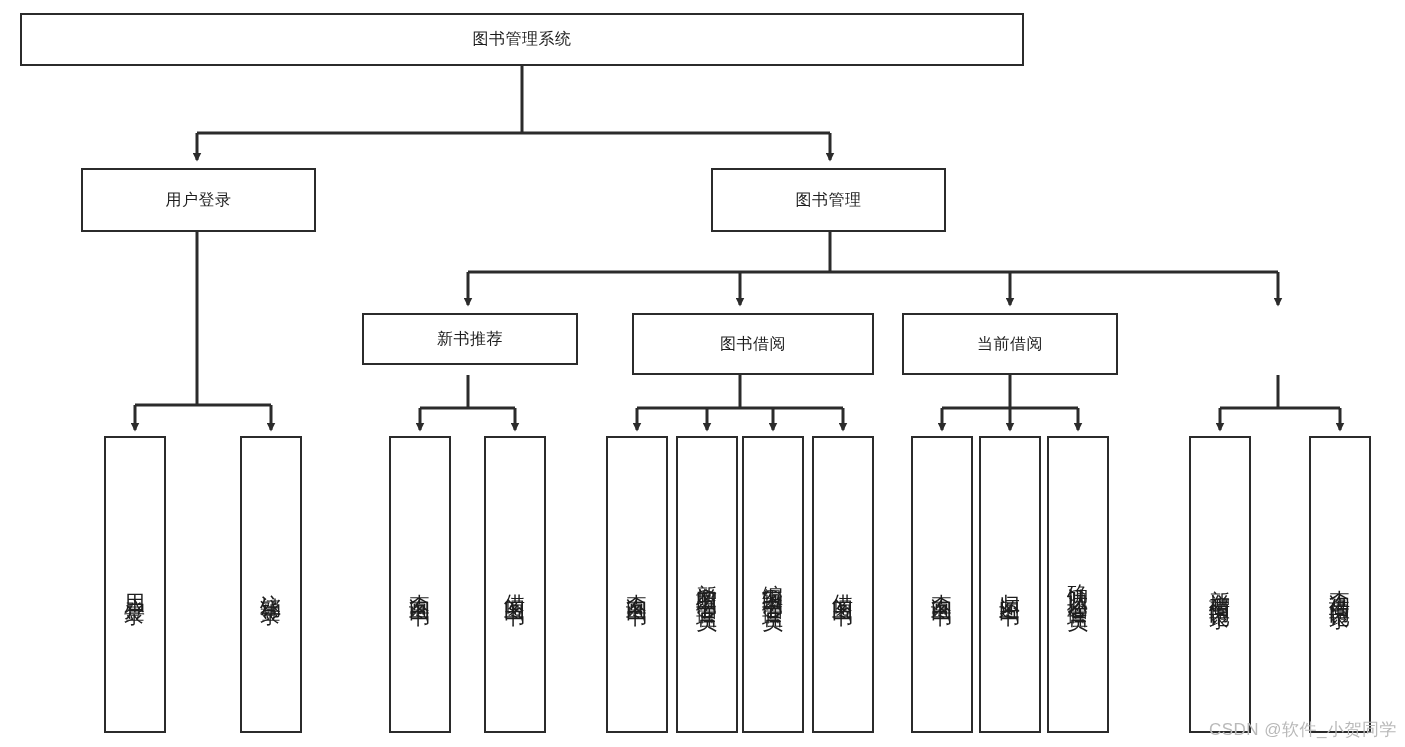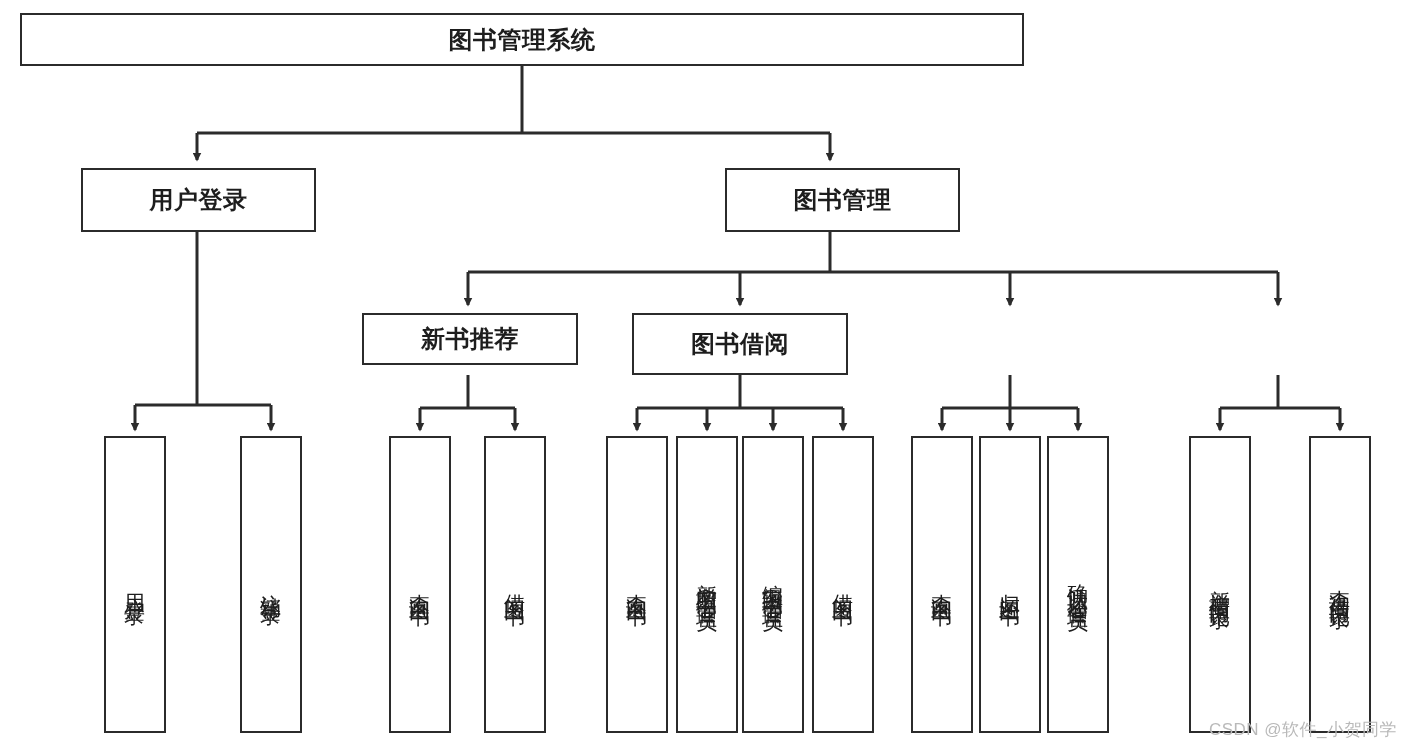--- a/index.html
+++ b/index.html
@@ -31,23 +31,22 @@
     box-sizing: border-box;
     background: #ffffff;
     border: 2px solid #2b2b2b;
     display: flex;
     align-items: center;
     justify-content: center;
     color: #1d1d1d;
     z-index: 2;
   }
   .node.h {
-    font-size: 24px;
+    font-size: 16px;
     letter-spacing: 0.5px;
-    font-weight: bold;
   }
   .node.v {
     font-size: 21px;
   }
   .node.v .vtext {
     writing-mode: vertical-rl;
     text-orientation: upright;
     letter-spacing: 4px;
     line-height: 1;
     white-space: nowrap;
@@ -123,29 +122,32 @@
     </g>
   </svg>
 
   <div class="node h" style="left:20px; top:13px; width:1004px; height:53px;">
     <span class="htext">图书管理系统</span>
   </div>
 
   <div class="node h" style="left:81px; top:168px; width:235px; height:64px;">
     <span class="htext">用户登录</span>
   </div>
-  <div class="node h" style="left:711px; top:168px; width:235px; height:64px;margin-left:14px;">
+  <div class="node h" style="left:711px; top:168px; width:235px; height:64px;">
     <span class="htext">图书管理</span>
   </div>
 
   <div class="node h" style="left:362px; top:313px; width:216px; height:52px;">
     <span class="htext">新书推荐</span>
   </div>
-  <div class="node h" style="left:632px; top:313px; width:216px; height:62px;">
+  <div class="node h" style="left:632px; top:313px; width:242px; height:62px;">
     <span class="htext">图书借阅</span>
+  </div>
+  <div class="node h" style="left:902px; top:313px; width:216px; height:62px;">
+    <span class="htext">当前借阅</span>
   </div>
 
   <div class="node v" style="left:104px; top:436px; width:62px; height:297px;">
     <span class="vtext">用户登录</span>
   </div>
   <div class="node v" style="left:240px; top:436px; width:62px; height:297px;">
     <span class="vtext">注销登录</span>
   </div>
 
   <div class="node v" style="left:389px; top:436px; width:62px; height:297px;">

